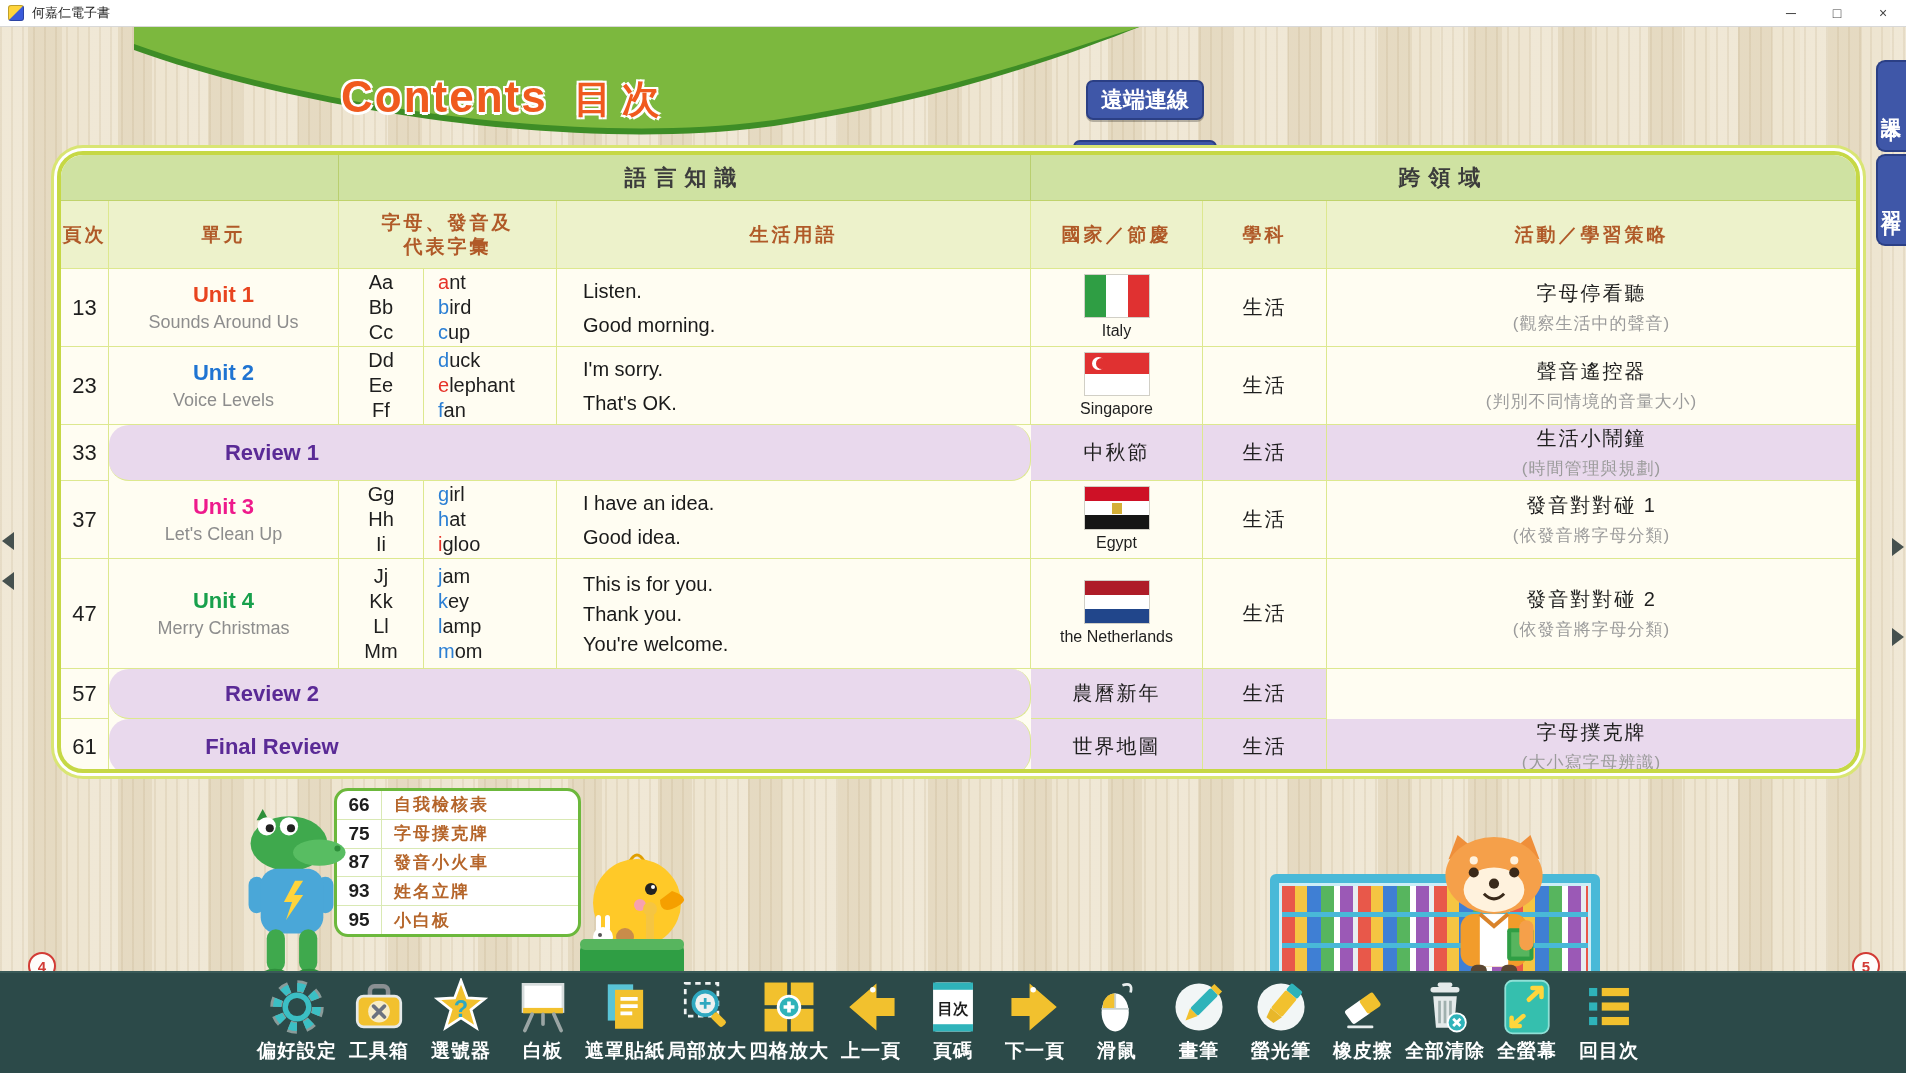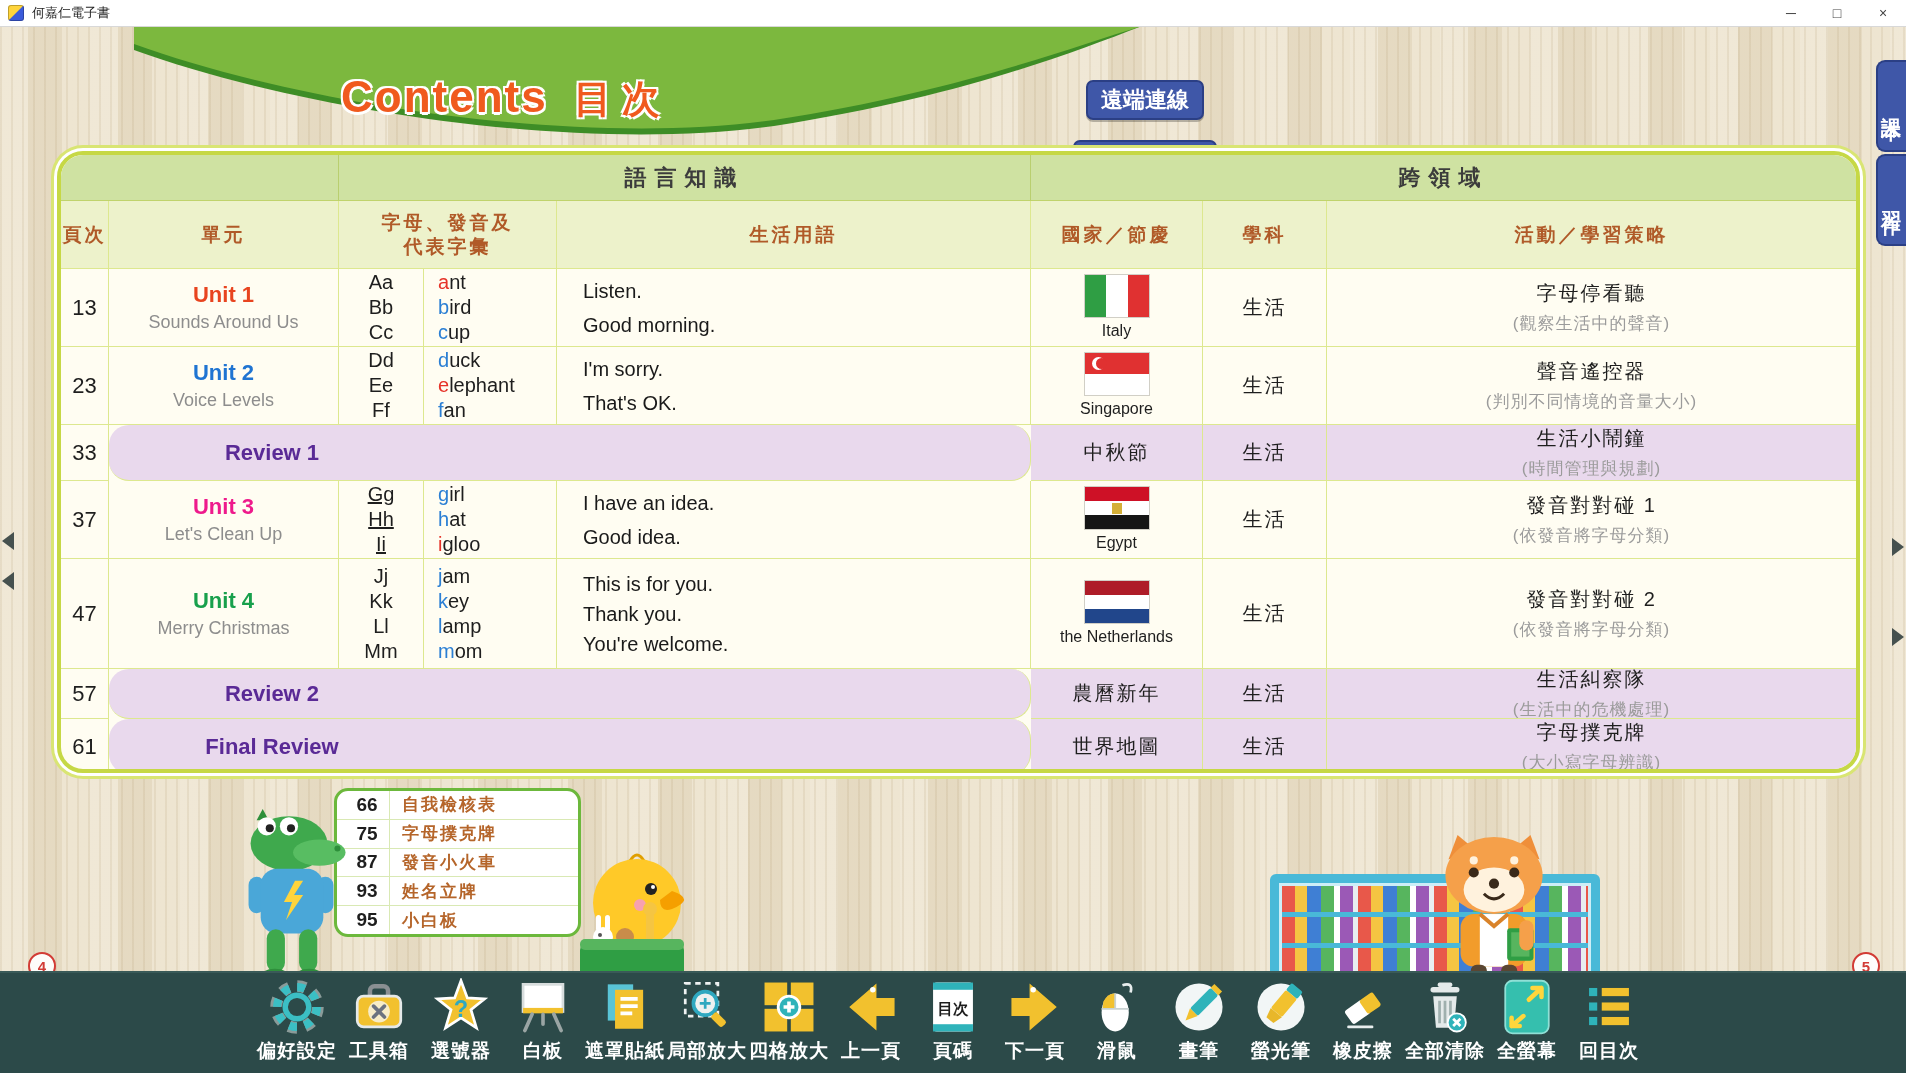--- a/index.html
+++ b/index.html
@@ -78,21 +78,21 @@
   .activity-title{font-size:20px;color:#1e1e1e;letter-spacing:2px;}
   .activity-note{font-size:17px;color:#9b9b9b;margin-top:5px;letter-spacing:1px;}
   .review-wrap{align-items:flex-start;border-radius:20px;}
   .review-title{width:230px;margin-left:48px;text-align:center;font-size:22px;font-weight:bold;color:#5a2a96;}
   
   #appendix{position:absolute;left:334px;top:762px;width:241px;height:143px;background:#fff;
             border:3px solid #6cb83c;border-radius:14px;overflow:hidden;display:flex;flex-direction:column;}
   .apx-row{flex:1;display:flex;align-items:center;border-bottom:1px solid #d9e9b4;}
   .apx-row:last-child{border-bottom:none;}
   .apx-num{width:44px;text-align:center;font-size:19px;font-weight:bold;color:#1e1e1e;
-           border-right:1px solid #d9e9b4;align-self:stretch;display:flex;align-items:center;justify-content:center;margin-left:8px;}
+           border-right:1px solid #d9e9b4;align-self:stretch;display:flex;align-items:center;justify-content:center;}
   .apx-label{padding-left:12px;font-size:17px;font-weight:bold;color:#b5652a;letter-spacing:2px;}
   
   .page-badge{position:absolute;width:24px;height:24px;border-radius:50%;border:2px solid #d23b35;
               background:rgba(255,255,255,.92);color:#d23b35;font-size:15px;font-weight:bold;
               display:flex;align-items:center;justify-content:center;top:926px;}
   
   .deco{position:absolute;}
   #bookshelf{left:1270px;top:848px;width:330px;height:112px;background:#cdeef7;border:9px solid #49b9d8;
              border-radius:6px;box-sizing:border-box;display:flex;flex-direction:column;justify-content:space-between;padding:3px;}
   .shelf-row{height:26px;background:repeating-linear-gradient(90deg,
@@ -243,21 +243,21 @@
         <div class="cell lavender subject-cell" style="grid-area: 5 / 7 / auto / span 1;">生活</div>
         <div class="cell lavender noR" style="grid-area: 5 / 8 / auto / span 1;">
           <div class="activity-title">生活小鬧鐘</div>
           <div class="activity-note">(時間管理與規劃)</div>
         </div>
         <div class="cell page-cell" style="grid-area: 6 / 1 / auto / span 1;">37</div>
         <div class="cell " style="grid-area: 6 / 2 / auto / span 1;">
           <div class="unit-title" style="color: rgb(238, 26, 140);">Unit 3</div>
           <div class="unit-sub">Let's Clean Up</div>
         </div>
-        <div class="cell letters" style="grid-area: 6 / 3 / auto / span 1; text-decoration: underline;">
+        <div class="cell letters" style="grid-area: 6 / 3 / auto / span 1;">
           <div>Gg</div>
           <div>Hh</div>
           <div>Ii</div>
         </div>
         <div class="cell words" style="grid-area: 6 / 4 / auto / span 1;">
           <div><span style="color:#2b7fd4">g</span>irl</div>
           <div><span style="color:#2b7fd4">h</span>at</div>
           <div><span style="color:#e63329">i</span>gloo</div>
         </div>
         <div class="cell phrases" style="grid-area: 6 / 5 / auto / span 1; line-height: 34px;">
@@ -303,24 +303,20 @@
         <div class="cell noR" style="grid-area: 7 / 8 / auto / span 1;">
           <div class="activity-title">發音對對碰 2</div>
           <div class="activity-note">(依發音將字母分類)</div>
         </div>
         <div class="cell page-cell" style="grid-area: 8 / 1 / auto / span 1;">57</div>
         <div class="cell lavender review-wrap" style="grid-area: 8 / 2 / auto / span 4;">
           <div class="review-title" style="color: rgb(90, 42, 150);">Review 2</div>
         </div>
         <div class="cell lavender festival-cell" style="grid-area: 8 / 6 / auto / span 1;">農曆新年</div>
         <div class="cell lavender subject-cell" style="grid-area: 8 / 7 / auto / span 1;">生活</div>
-        <div class="cell lavender noR" style="grid-area: 8 / 8 / auto / span 1;">
-          <div class="activity-title">生活糾察隊</div>
-          <div class="activity-note">(生活中的危機處理)</div>
-        </div>
         <div class="cell page-cell noB" style="grid-area: 9 / 1 / auto / span 1;">61</div>
         <div class="cell lavender review-wrap noB" style="grid-area: 9 / 2 / auto / span 4;">
           <div class="review-title" style="color: rgb(90, 42, 150);">Final Review</div>
         </div>
         <div class="cell lavender festival-cell noB" style="grid-area: 9 / 6 / auto / span 1;">世界地圖</div>
         <div class="cell lavender subject-cell noB" style="grid-area: 9 / 7 / auto / span 1;">生活</div>
         <div class="cell lavender noR noB" style="grid-area: 9 / 8 / auto / span 1;">
           <div class="activity-title">字母撲克牌</div>
           <div class="activity-note">(大小寫字母辨識)</div>
         </div>

